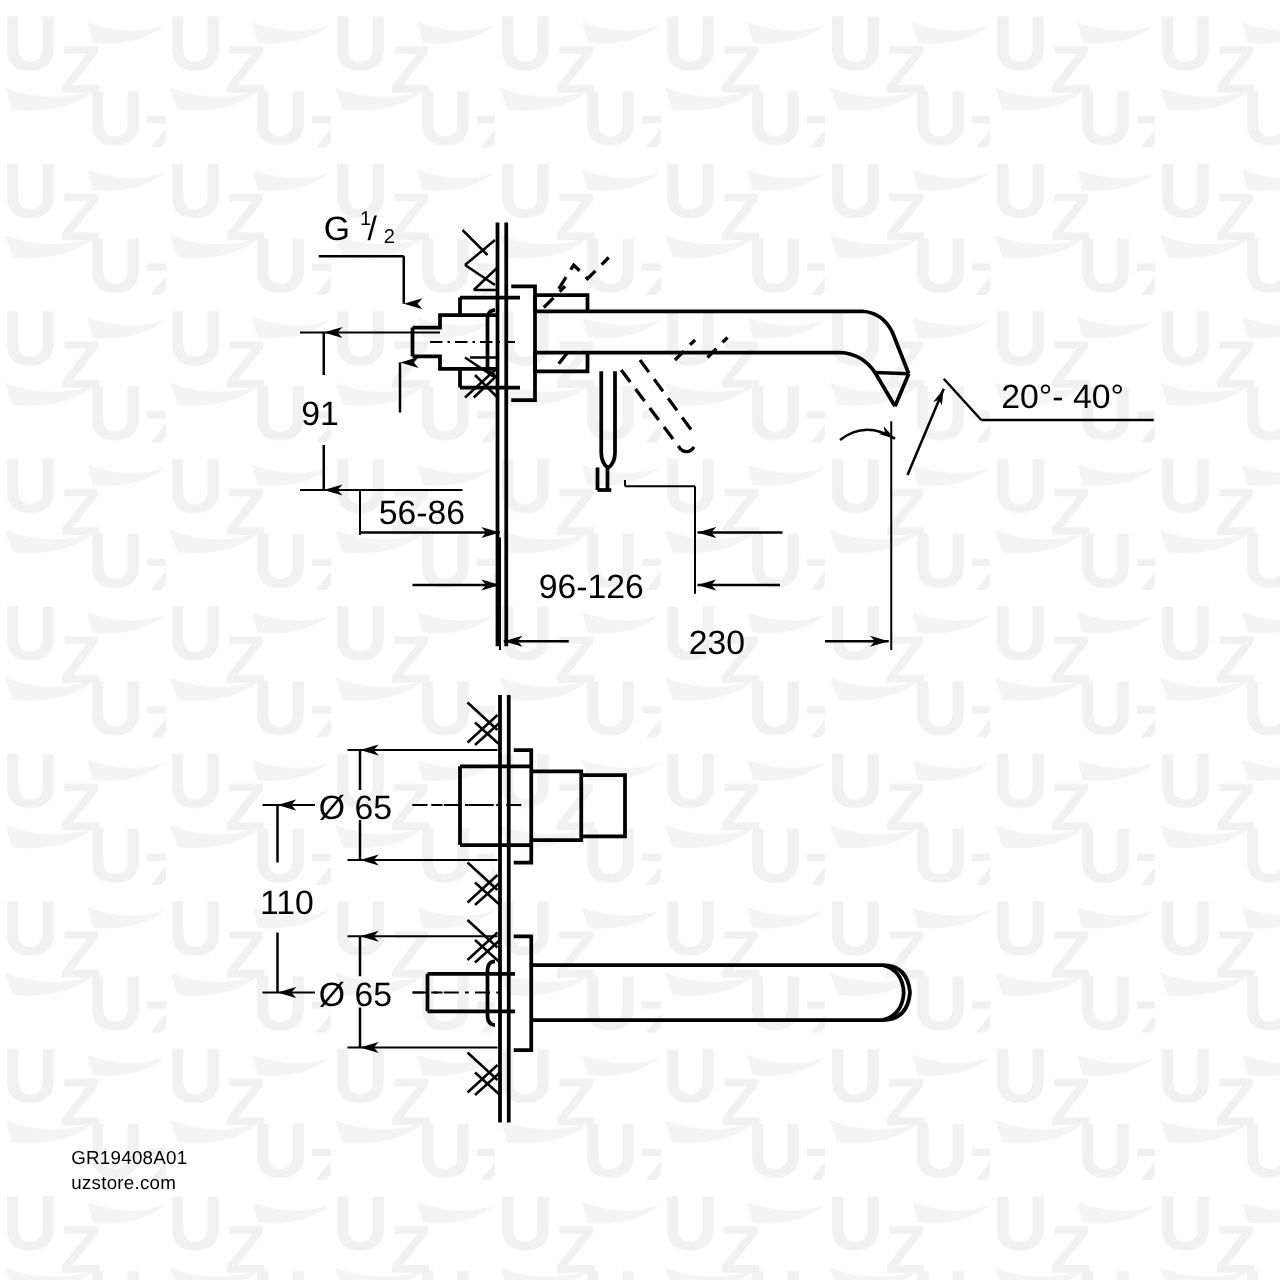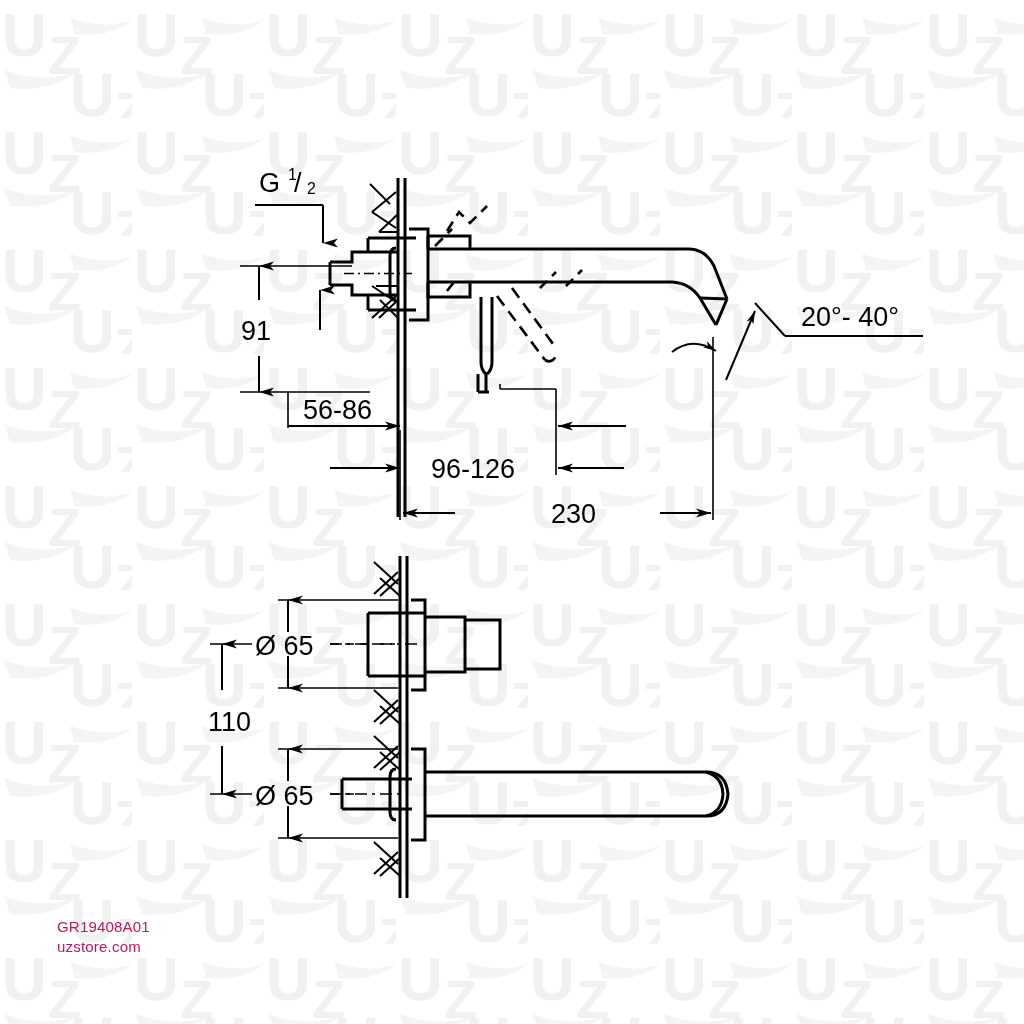--- a/index.html
+++ b/index.html
@@ -36,21 +36,21 @@
   #footer-block {
     position: absolute;
     left: 57px;
     top: 917px;
     z-index: 3;
     line-height: 1.35;
   }
   #footer-block div {
     font-family: "Liberation Sans", sans-serif;
     font-size: 15px;
-    color: #be185d;
+    color: #000000;
     letter-spacing: 0.2px;
     white-space: nowrap;
   }
   .dimtext {
     font-family: "Liberation Sans", sans-serif;
     font-size: 27px;
     fill: #000000;
     letter-spacing: 0px;
   }
   .frac-num {

